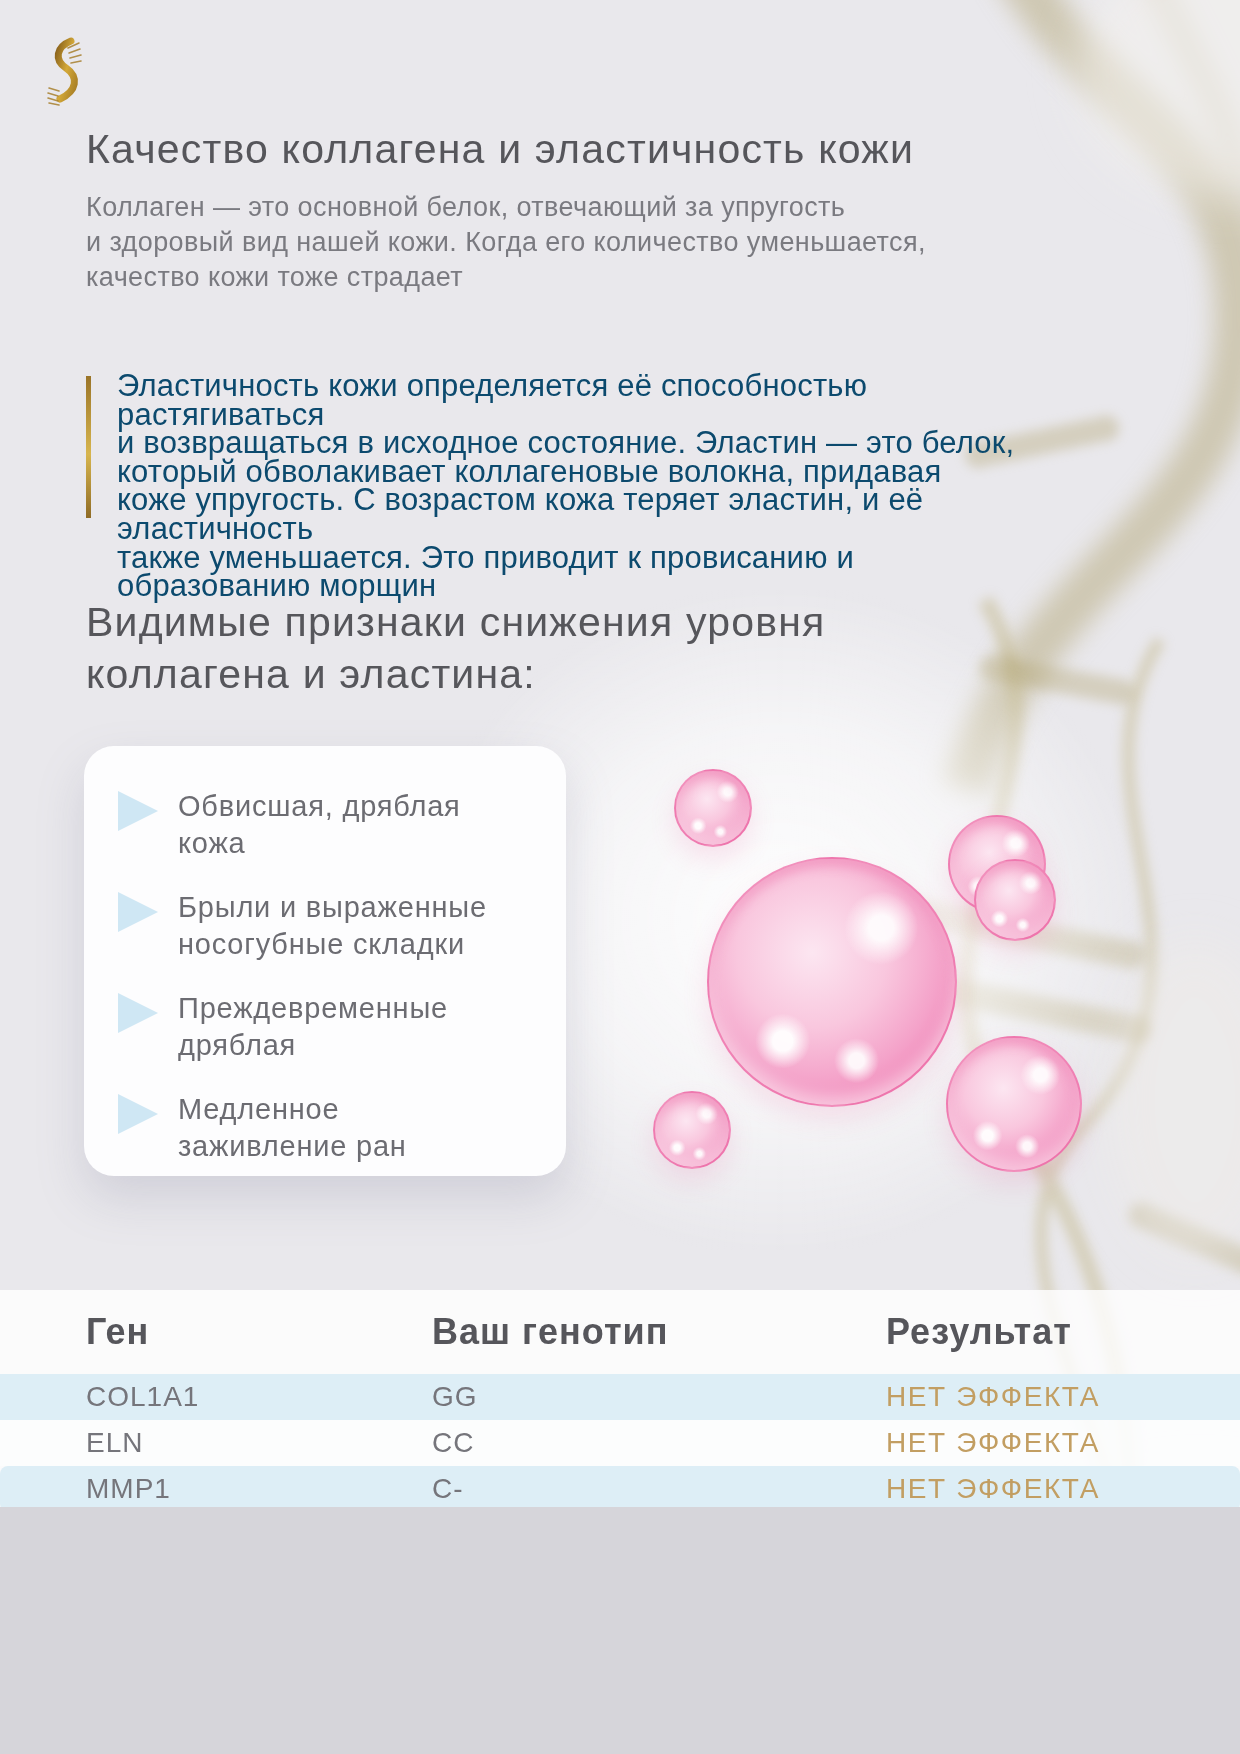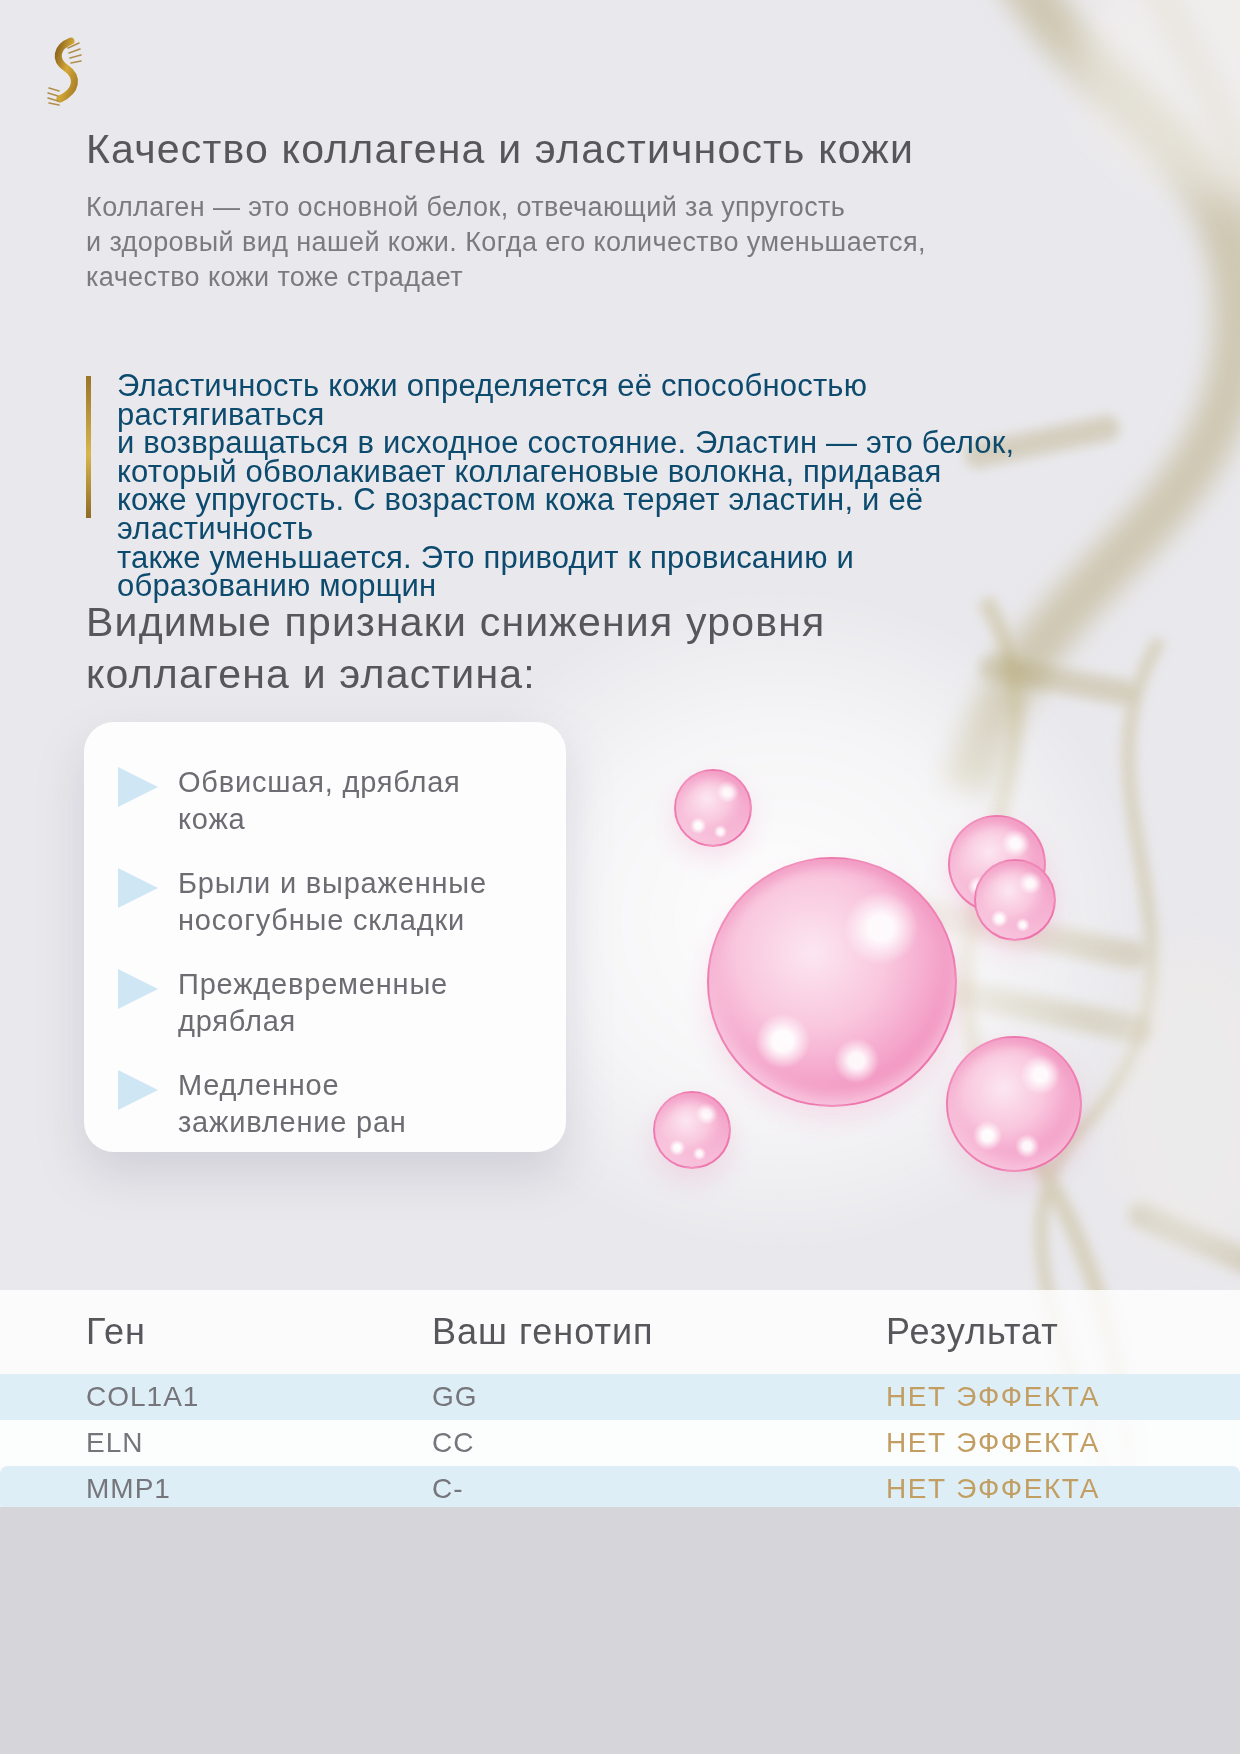--- a/index.html
+++ b/index.html
@@ -34,21 +34,21 @@
   .quote-text{
     margin-left:31px; font-size:31px; line-height:28.6px;
     font-weight:300; letter-spacing:0.2px; color:#0c4a6e;
   }
   .h2{
     position:absolute; left:86px; top:596px; width:900px;
     font-size:41px; line-height:52px; font-weight:300; letter-spacing:1.2px; color:#56565b;
   }
   
   .card{
-    position:absolute; left:84px; top:722px; width:482px; height:430px;
+    position:absolute; left:84px; top:746px; width:482px; height:430px;
     background:#fdfdfe; border-radius:30px;
     box-shadow:0 22px 48px rgba(125,125,148,0.22);
     box-sizing:border-box; padding:42px 30px 0 34px;
     display:flex; flex-direction:column; gap:27px;
   }
   .card-item{display:flex; align-items:flex-start;}
   .tri{
     width:0; height:0; margin-top:3px; flex:0 0 auto;
     border-left:40px solid #cfe7f4;
     border-top:20px solid transparent;
@@ -82,21 +82,21 @@
     position:absolute; left:0; top:1290px; width:1240px; height:242px;
     background:rgba(255,255,255,0.8);
   }
   .t-header{position:absolute; left:0; top:14px; width:1240px; height:56px;}
   .t-row{position:absolute; left:0; width:1240px; height:46px; line-height:46px;}
   .t-row.r0{top:84px;  background:#ddeef6;}
   .t-row.r1{top:130px; background:rgba(252,253,254,0.6);}
   .t-row.r2{top:176px; background:#ddeef6;border-radius:8px;}
   .tc{position:absolute; top:0; white-space:nowrap;}
   .c1{left:86px;} .c2{left:432px;} .c3{left:886px;}
-  .t-header .tc{font-size:36px; line-height:56px; font-weight:400; letter-spacing:1px; color:#56565b;}
+  .t-header .tc{font-size:36px; line-height:56px; font-weight:700; letter-spacing:1px; color:#56565b;}
   .t-row .tc{font-size:28px; font-weight:300; letter-spacing:1px; color:#75757b;}
   .t-row .result{color:#c29e62; letter-spacing:1.6px;}
   
   .footer-line{
     position:absolute; left:0; top:1669px; width:783px; height:5px;
     background:linear-gradient(180deg,#8f6b25 0%, #c59a36 45%, #e3c463 100%);
   }
   .page-num{
     position:absolute; left:824px; top:1648px;
     font-size:38px; font-weight:700; letter-spacing:1px; color:#9d8550;

